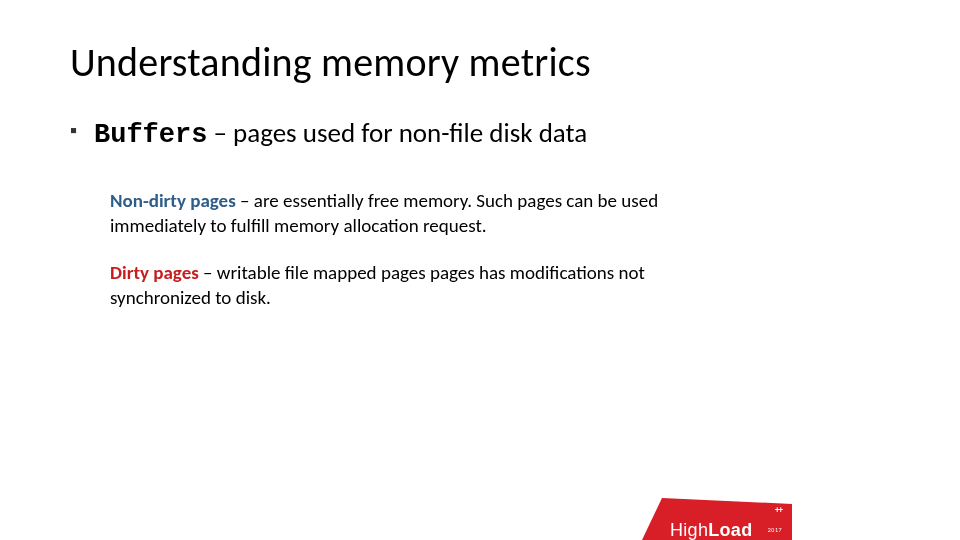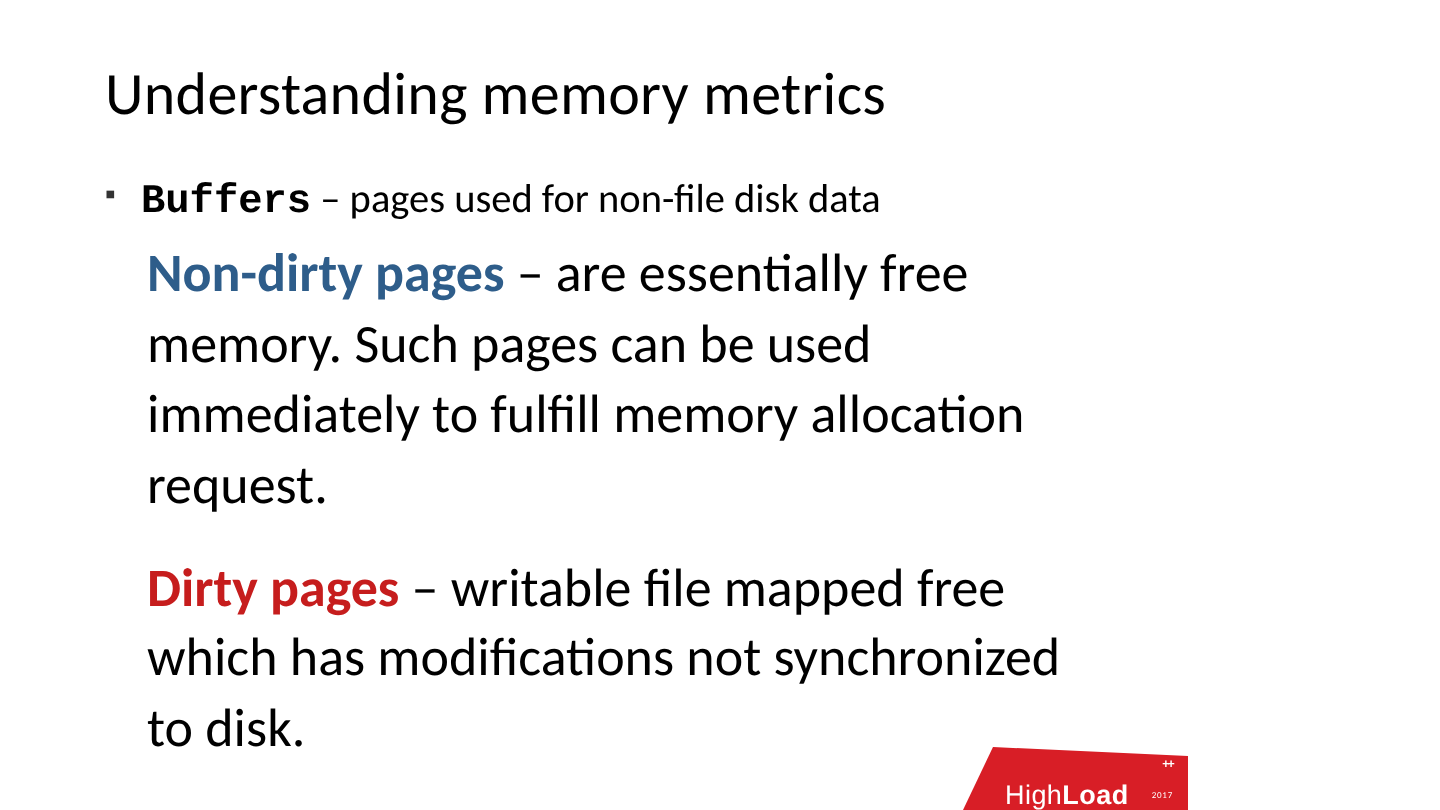--- a/index.html
+++ b/index.html
@@ -1,23 +1,23 @@
 <!DOCTYPE html>
 <html><head>
 <meta charset="utf-8">
 <style>
   * { margin: 0; padding: 0; box-sizing: border-box; }
   html, body { width: 960px; height: 540px; overflow: hidden; background: #fff; font-family: Calibri, "Segoe UI", Arial, sans-serif; color: #000; }
   .slide { position: relative; width: 792px; height: 540px; padding: 38px 58px 0 70px; }
   .title { font-size: 40px; font-weight: 300; letter-spacing: 0.2px; margin-bottom: 28px; }
-  .bullets { list-style: none; font-size: 27px; line-height: 1.35; margin-bottom: 6px; }
+  .bullets { list-style: none; font-size: 27px; line-height: 1.35; margin-bottom: 36px; }
   .bullets li { position: relative; padding-left: 24px; margin-bottom: 2px; }
   .bullets li::before { content: "▪"; position: absolute; left: 0; top: 2px; font-size: 20px; color: #333; }
   .mono { font-family: "Courier New", Courier, monospace; font-weight: bold; }
-  .para { font-size: 36px; line-height: 1.3; margin-left: 28px; margin-bottom: 22px; max-width: 820px; }
+  .para { font-size: 19px; line-height: 1.3; margin-left: 40px; margin-bottom: 22px; max-width: 820px; }
   .steel { color: #2e5d8a; font-weight: bold; }
   .red { color: #c61d1d; font-weight: bold; text-align: right; }
   .logo-wrap { position: absolute; right: 0; bottom: 0; width: 150px; height: 42px; }
   .logo-wrap svg { display: block; }
   .logo-text { position: absolute; left: 28px; top: 22px; color: #fff; font-family: Arial, sans-serif; font-size: 18px; letter-spacing: 0.3px; }
   .logo-text .hi { font-weight: 300; }
   .logo-text .ld { font-weight: 700; }
   .logo-plus { position: absolute; right: 10px; top: 6px; color: #fff; font-size: 9px; font-weight: 700; letter-spacing: -1px; }
   .logo-year { position: absolute; right: 10px; bottom: 6px; color: #fff; font-size: 6px; letter-spacing: 0.5px; }
 </style>
@@ -31,21 +31,21 @@
     <li>
       <span class="mono">Buffers</span><span> – pages used for non-file disk data</span>
     </li>
   </ul>
 
   <p class="para">
     <span class="steel">Non-dirty pages</span><span> – are essentially free memory. Such pages can be used immediately to fulfill memory allocation request.</span>
   </p>
 
   <p class="para">
-    <span class="red">Dirty pages</span><span> – writable file mapped free which has modifications not synchronized to disk.</span>
+    <span class="red">Dirty pages</span><span> – writable file mapped pages pages has modifications not synchronized to disk.</span>
   </p>
 
   <div class="logo-wrap">
     <svg width="150" height="42" viewBox="0 0 150 42">
       <polygon points="20,0 150,6 150,42 0,42" fill="#d81e26"></polygon>
     </svg>
     <span class="logo-text">
       <span class="hi">High</span><span class="ld">Load</span>
     </span>
     <span class="logo-plus">++</span>

